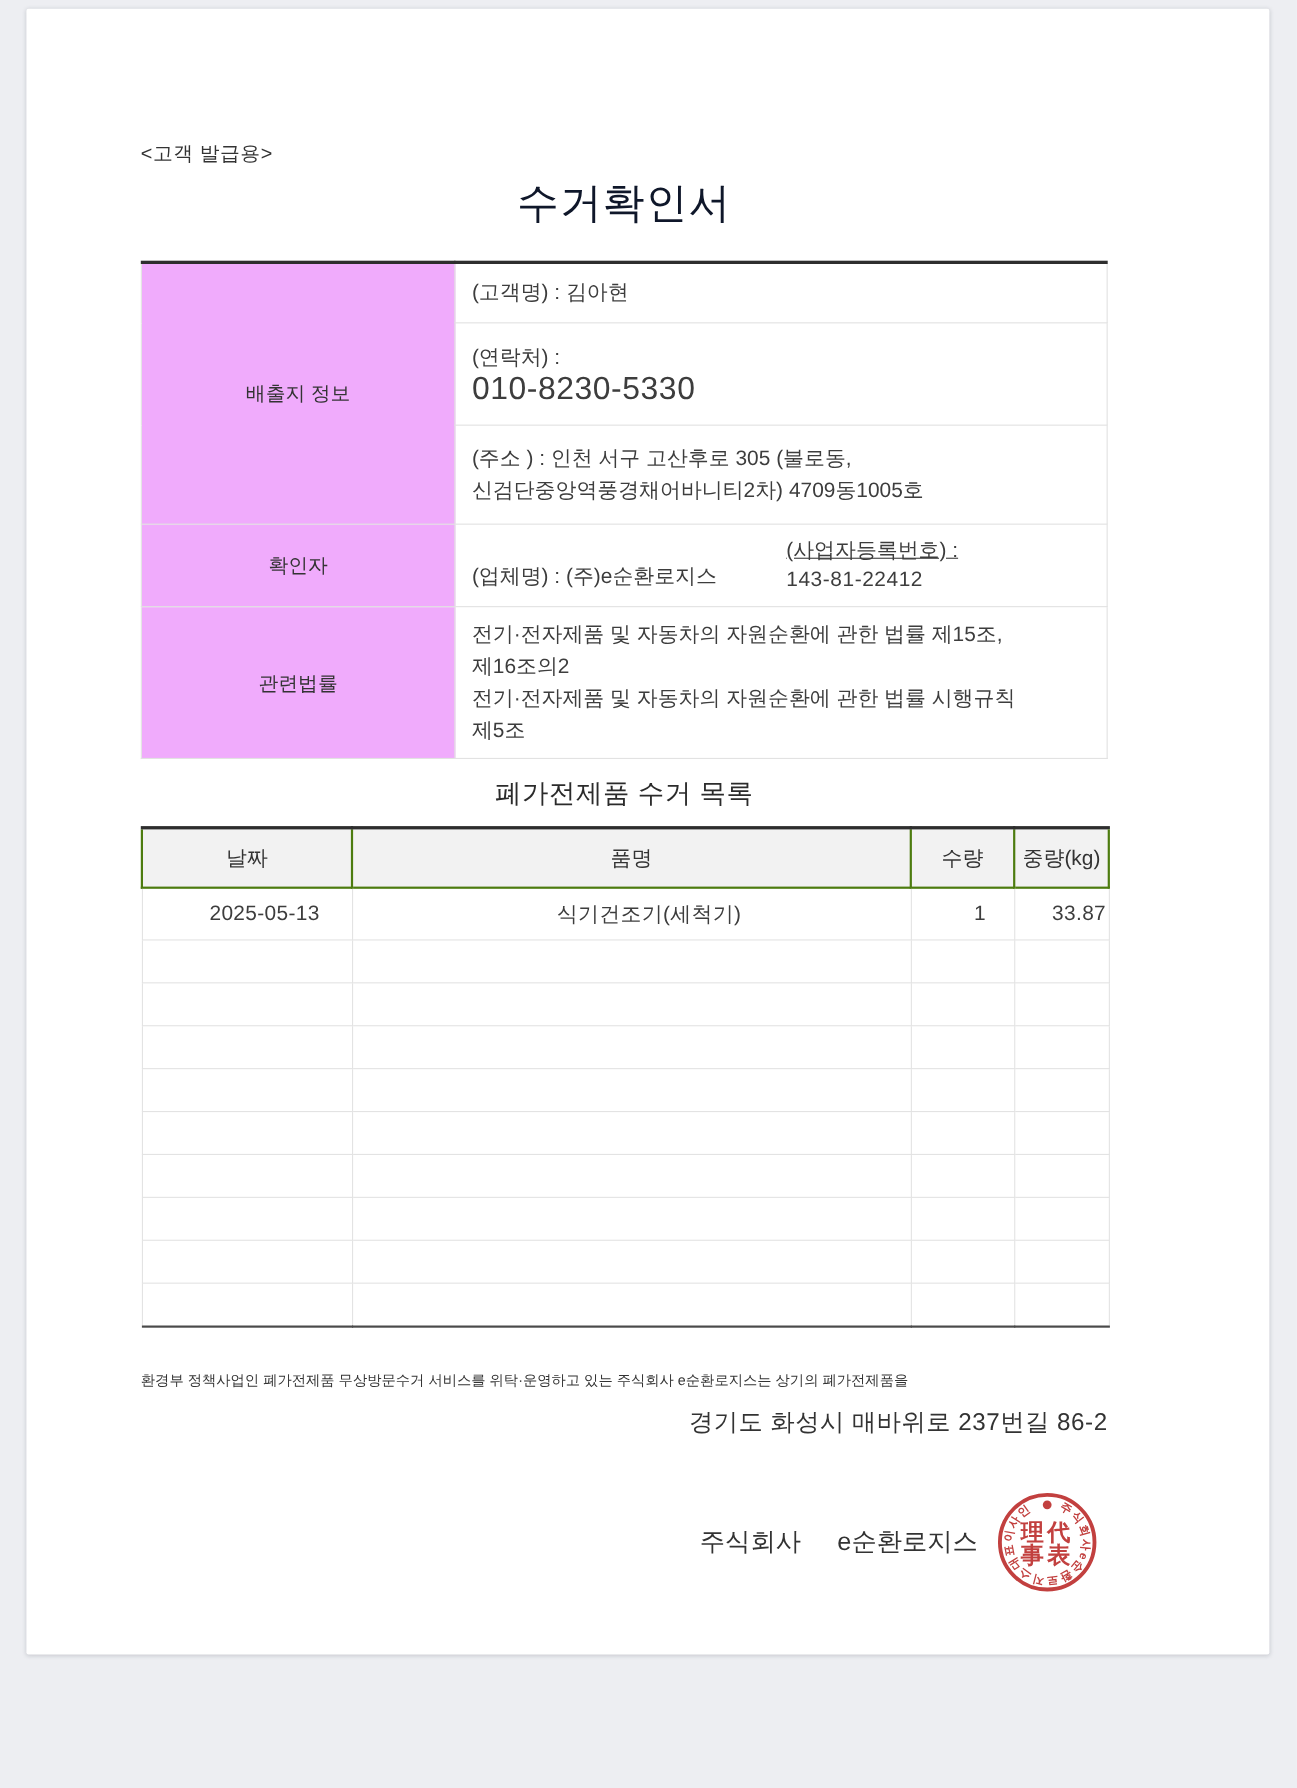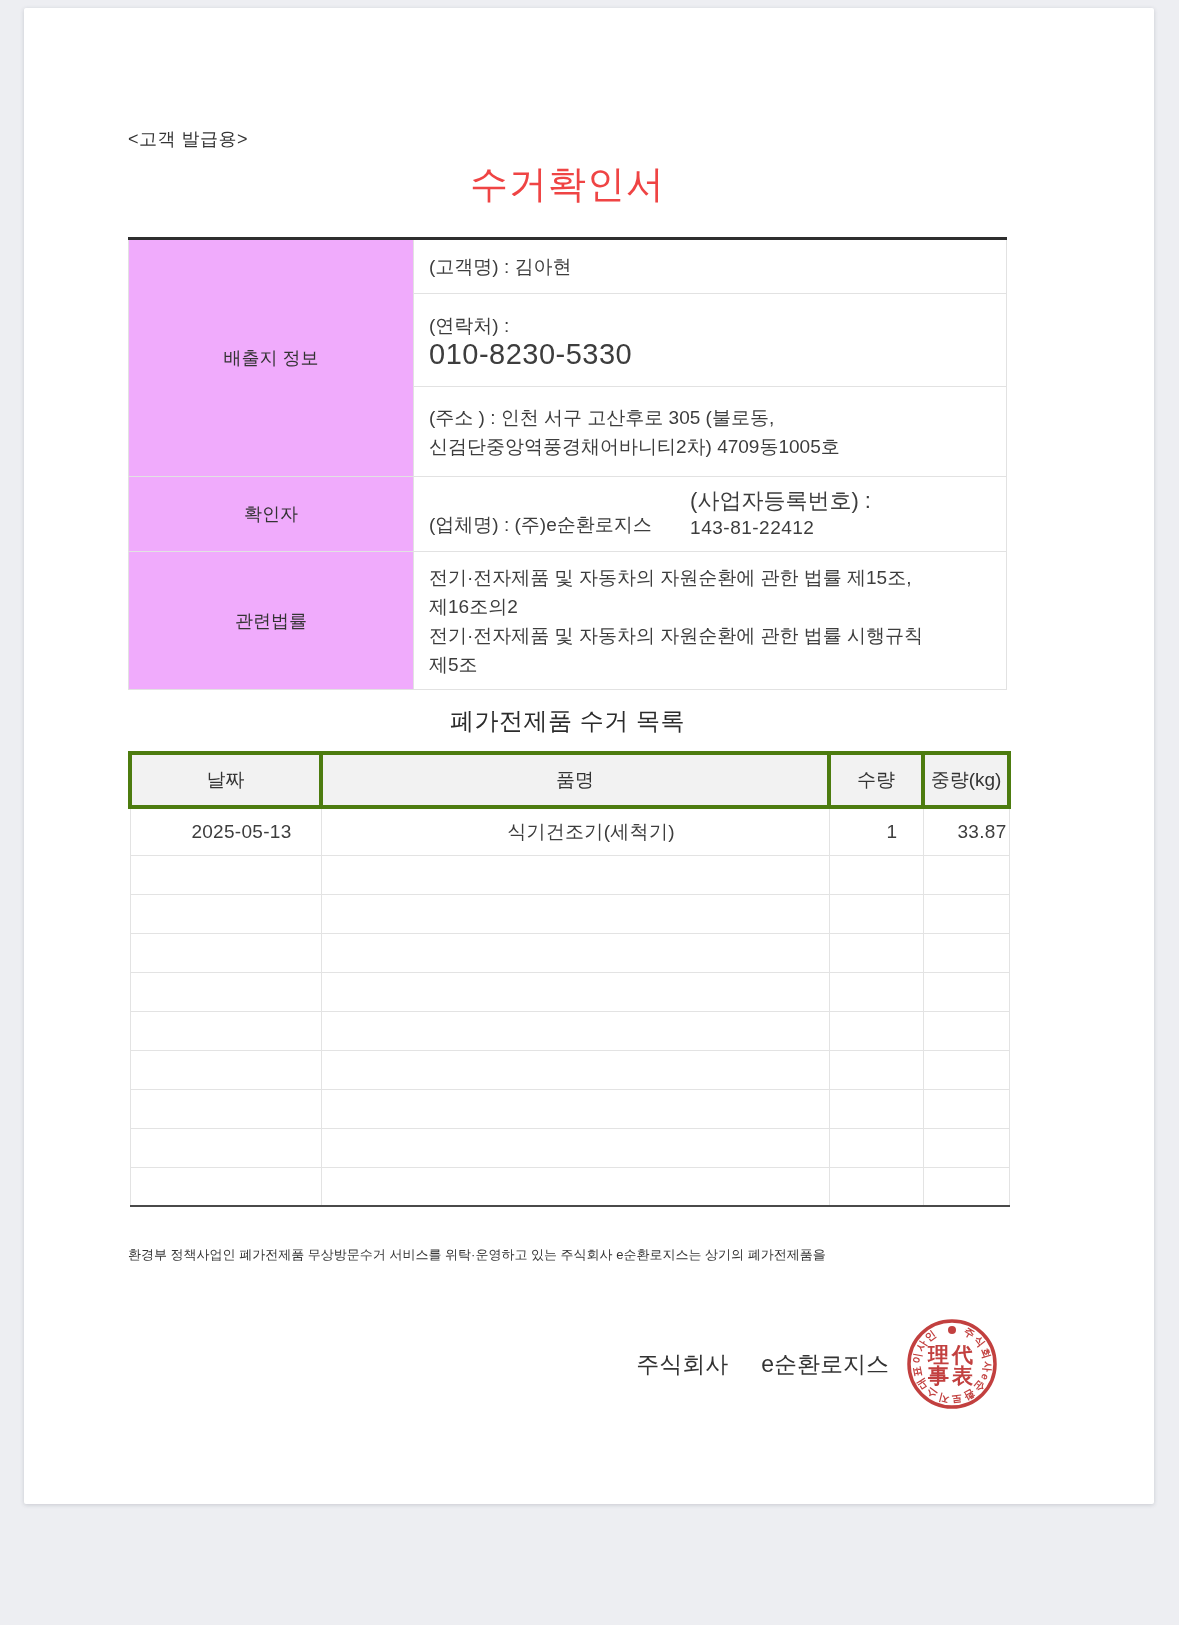--- a/index.html
+++ b/index.html
@@ -21,21 +21,21 @@
   }
   .content { width:879px; margin-left:104px; }
 
   .audience-label {
     margin-top:119px;
     font-size:18px; color:#333333; letter-spacing:0.5px;
   }
   .doc-title {
     margin-top:8px;
     text-align:center;
-    font-size:38px; font-weight:400; color:#ef4444; letter-spacing:1px;
+    font-size:38px; font-weight:400; color:#0f172a; letter-spacing:1px;
   }
 
   
   .info-table {
     width:100%; margin-top:27px;
     border-collapse:collapse; table-layout:fixed;
     border:1px solid #d9d9d9;
     border-top:3px solid #2e2e2e;
   }
   .info-table td { border:1px solid #e2e2e2; vertical-align:middle; }
@@ -52,39 +52,39 @@
   .r-conf  td { height:75px; }
   .r-law   td { height:138px; }
   .phone-line { font-size:29px; letter-spacing:0.5px; }
 
   .conf-flex { display:flex; align-items:stretch; height:100%; min-height:53px; }
   .conf-company { align-self:flex-end; padding-bottom:2px; }
   .bizreg-block {
     margin-left:auto; margin-right:120px; align-self:flex-start;
     display:flex; flex-direction:column; line-height:27px;
   }
-  .bizreg-label { font-size:22px; }
+  .bizreg-label { font-size:19px;text-decoration:underline; }
   .bizreg-num { font-size:19px; letter-spacing:0.5px; }
 
   
   .list-title {
     margin-top:15px; text-align:center;
     font-size:24px; font-weight:400; color:#2b2b2b; letter-spacing:0.5px;
   }
   .collection-table {
     width:100%; margin-top:14px;
     border-collapse:collapse; table-layout:fixed;
     border:1px solid #d9d9d9;
     border-top:3px solid #2e2e2e;
     border-bottom:2px solid #4a4a4a;
   }
   .collection-table th {
     background:#f2f2f2; height:54px;
     font-weight:400; font-size:19px; color:#333333;
-    border:4px solid #4d7c0f;
+    border:2px solid #4d7c0f;
   }
   .collection-table td {
     height:39px; border:1px solid #e3e3e3;
     text-align:center; font-size:19px; color:#3d3d3d;padding-left:32px;
   }
   .collection-table tr.data-row td { height:48px; letter-spacing:0.3px; }
 
   
   .statement { margin-top:32px; font-size:13px; line-height:31px; color:#333333; }
   .company-address {
@@ -233,20 +233,21 @@
             <td></td>
             <td></td>
           </tr>
         </tbody>
     </table>
 
     <div class="statement">
       <div>환경부 정책사업인 폐가전제품 무상방문수거 서비스를 위탁·운영하고 있는 주식회사 e순환로지스는 상기의 폐가전제품을</div>
     </div>
 
+    <div class="company-address">경기도 화성시 매바위로 237번길 86-2</div>
 
     <div class="signature-row">
       <span>주식회사</span>
       <span class="sig-company-name">e순환로지스</span>
       <svg class="seal" viewBox="0 0 94 94" xmlns="http://www.w3.org/2000/svg">
         <defs>
           <path id="sealRim" d="M 47 15 A 32 32 0 1 1 46.99 15"></path>
         </defs>
         <circle cx="47" cy="47" r="43" fill="none" stroke-width="3.5" stroke="#c2403f"></circle>
         <circle cx="47" cy="13" r="4" fill="#c2403f"></circle>

